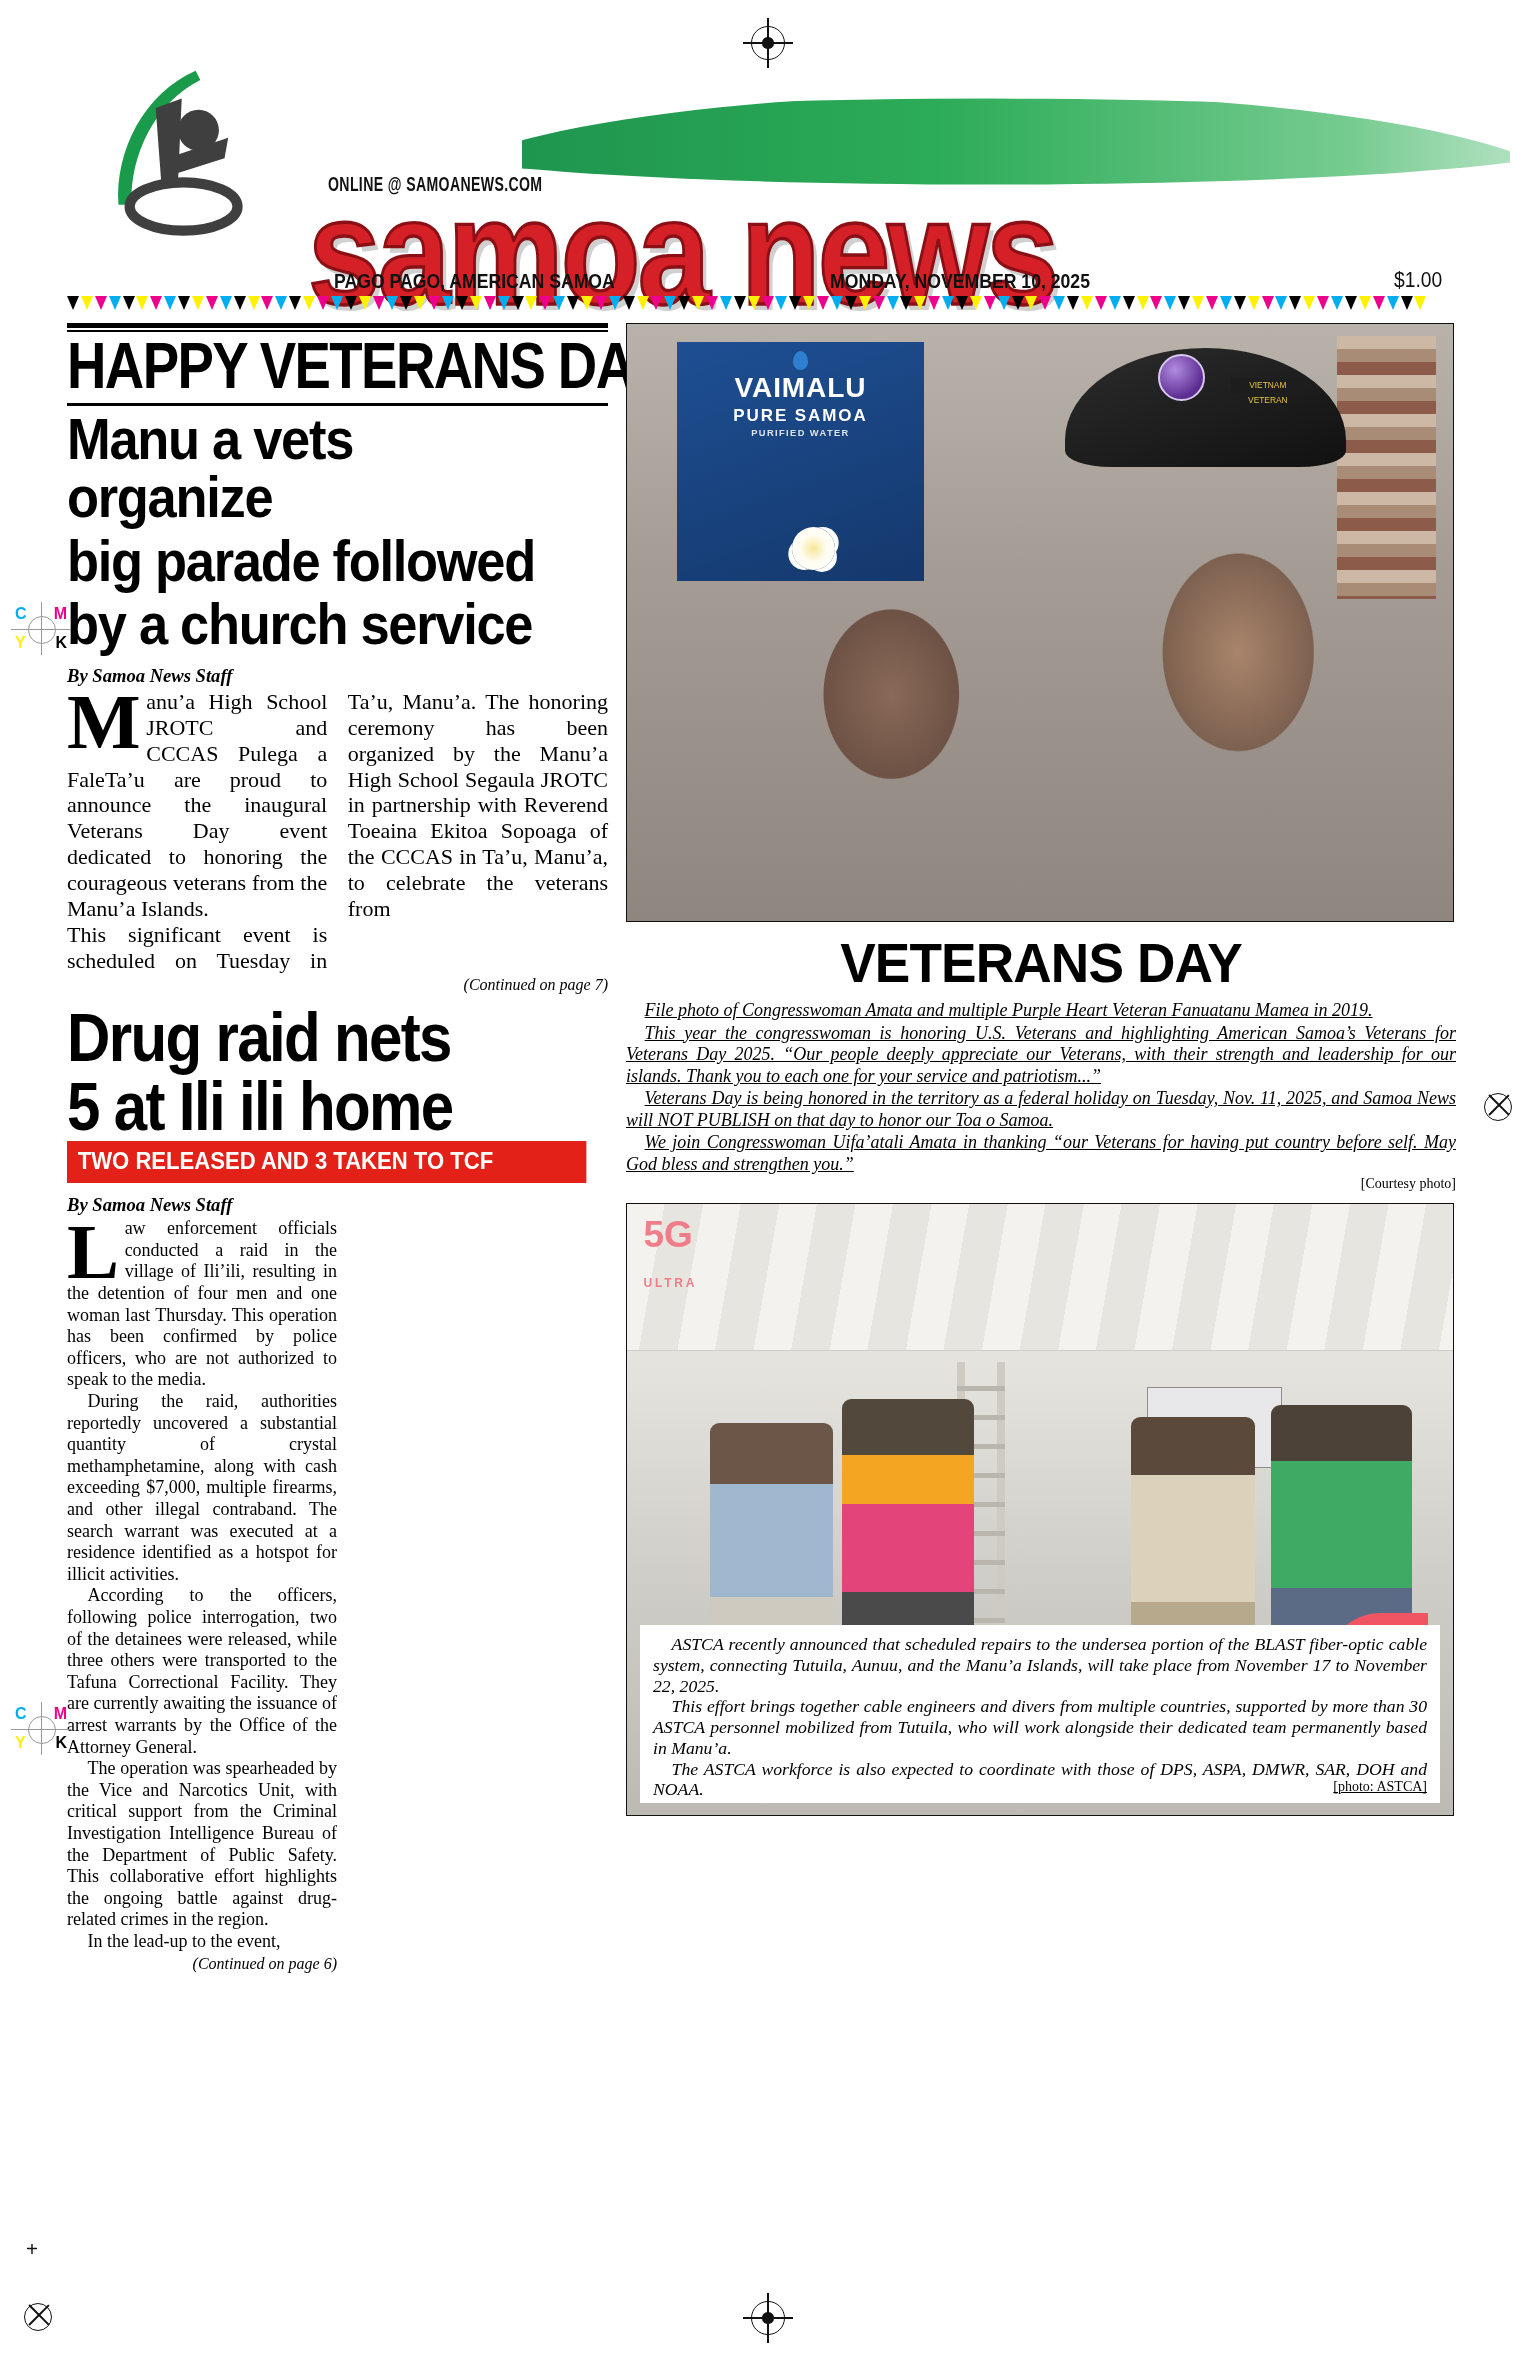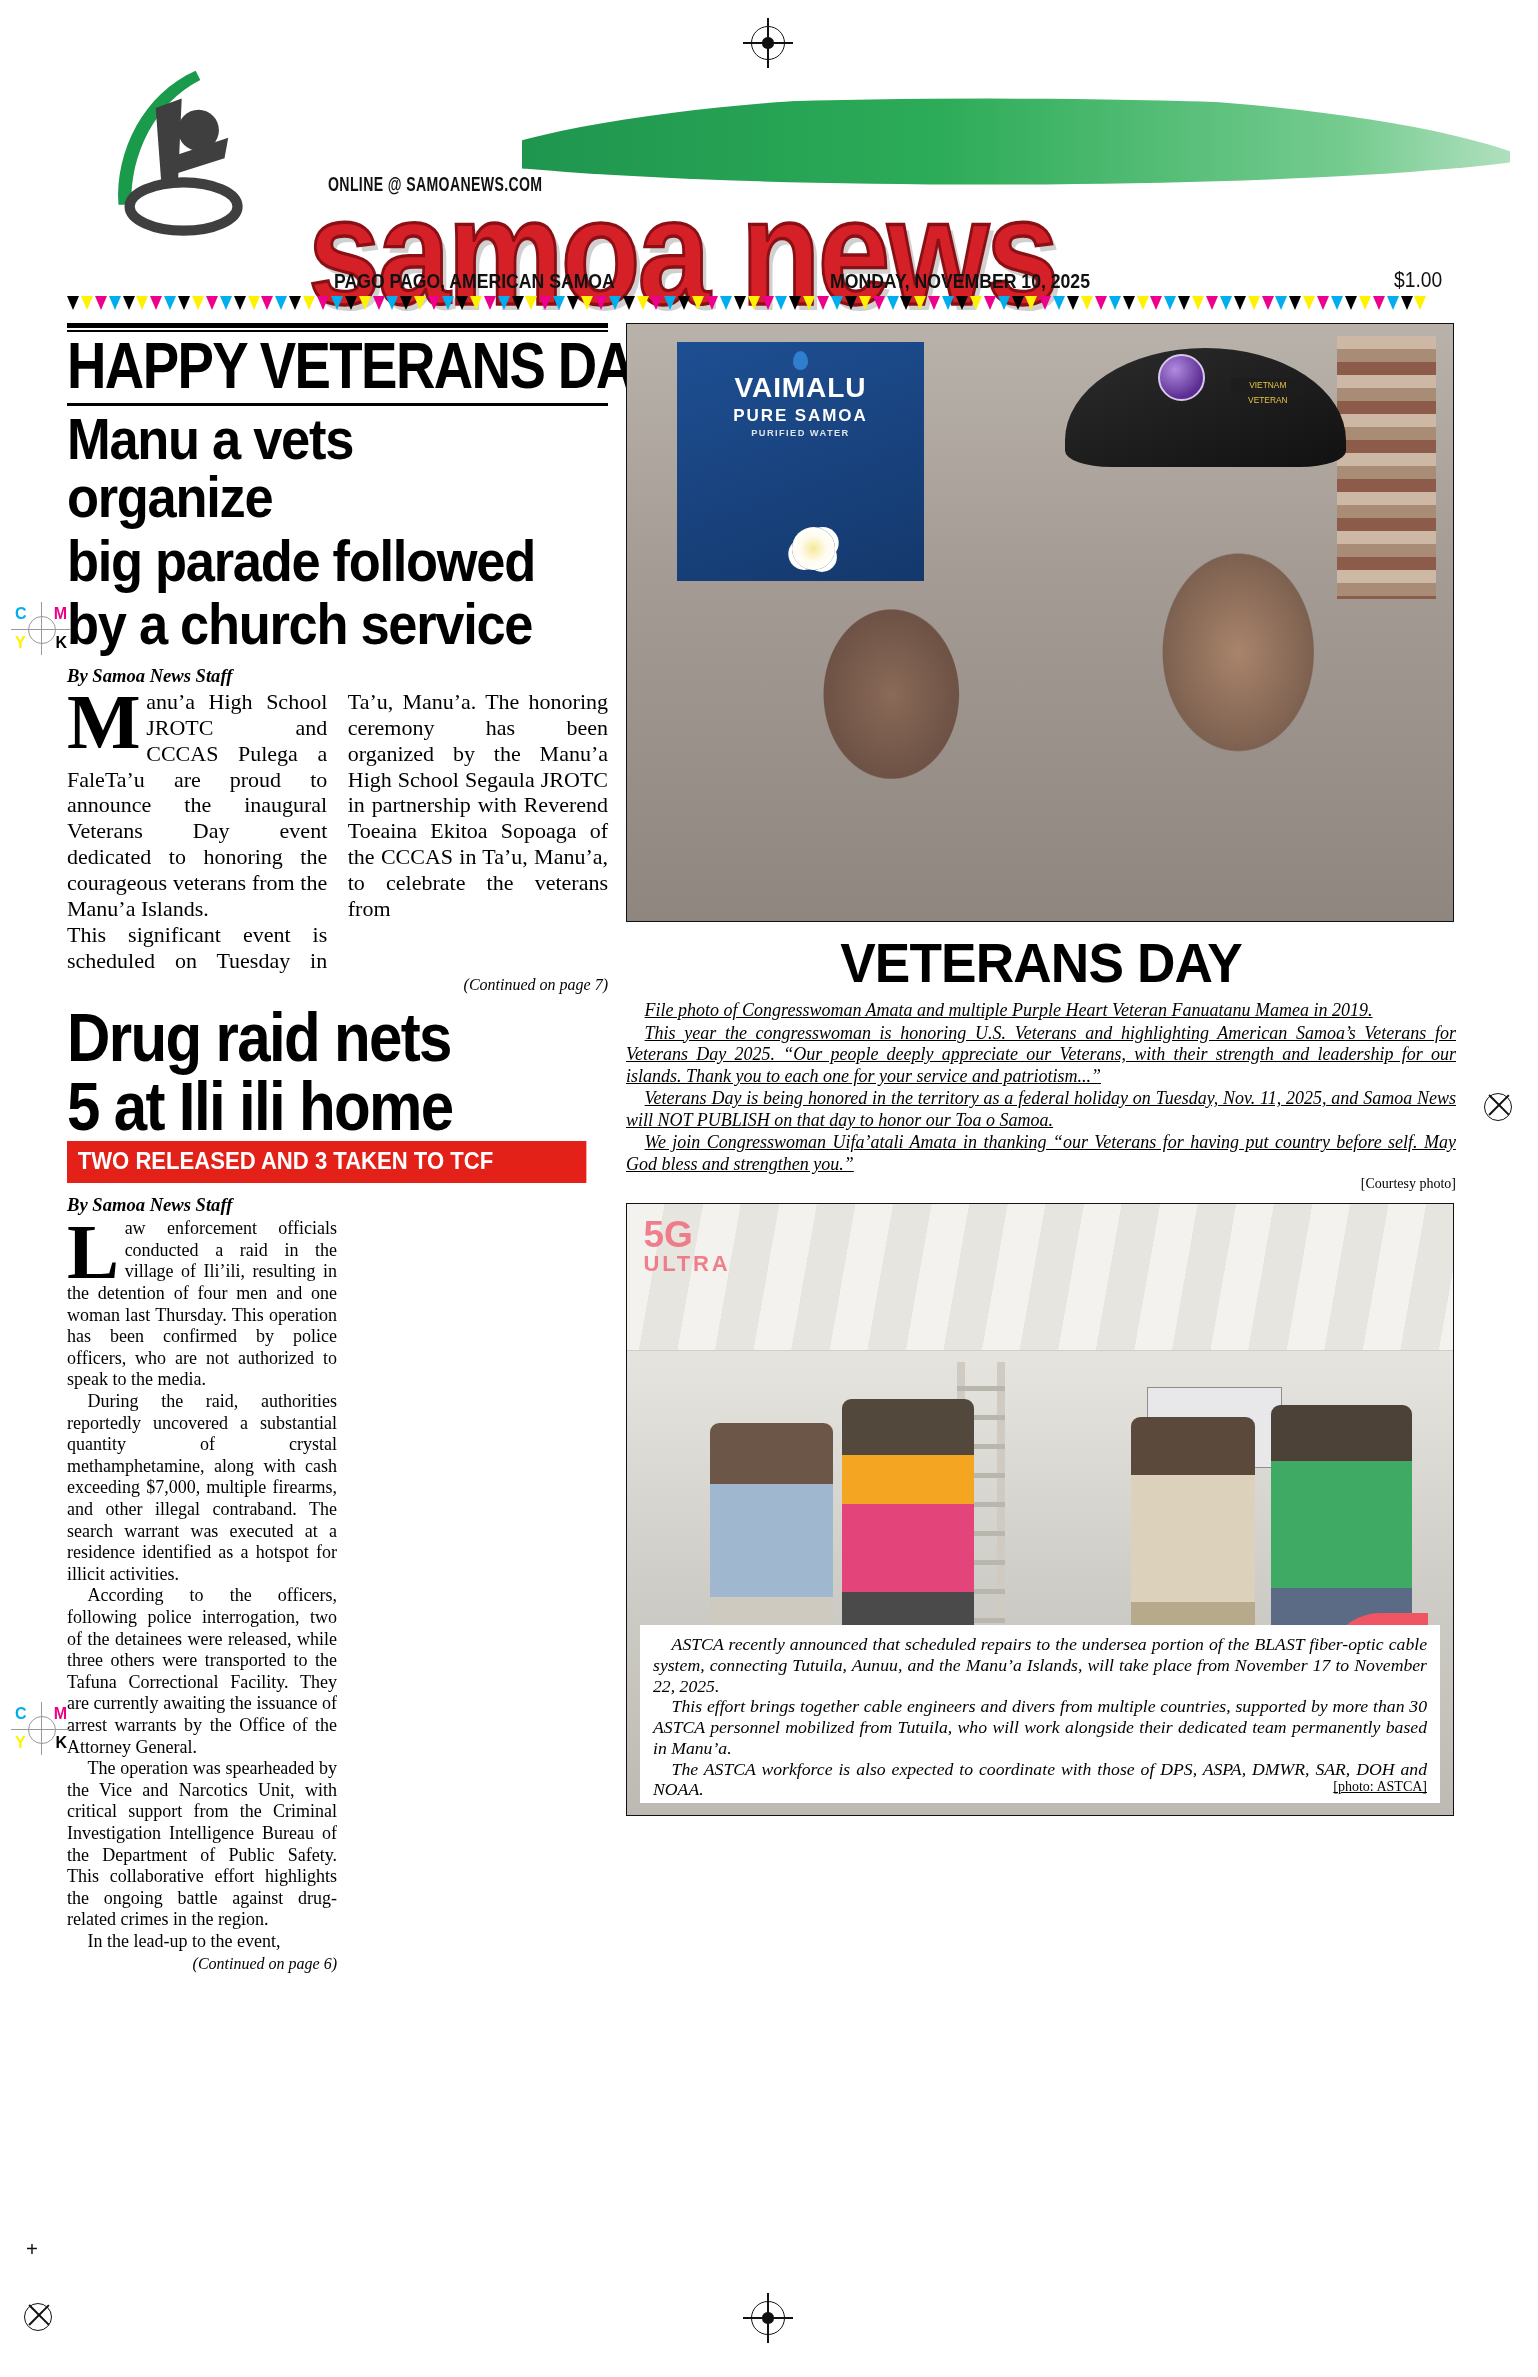--- a/index.html
+++ b/index.html
@@ -247,21 +247,21 @@
     position: absolute; left: 0; right: 0; top: 0; height: 24%;
     background: repeating-linear-gradient(100deg,#f3f2ee 0 37px,#e6e5e0 37px 75px);
     border-bottom: 1.9px solid #d0cec8;
   }
   .sign5g {
     position: absolute; left: 2%; top: 2%; width: 18%; height: 16%;
     color: #f06b7a; font-family: "Liberation Sans", sans-serif; font-weight: bold;
     font-size: 37px; line-height: 1;
     opacity: .85;
   }
-  .sign5g .sub { font-size: 22px; letter-spacing: 2.8px; }
+  .sign5g .sub { font-size: 12px; letter-spacing: 2.8px; margin-top: 24px; }
   .ladder {
     position: absolute; left: 40%; top: 26%; width: 48px; height: 56%;
     background:
       repeating-linear-gradient(180deg, rgba(0,0,0,0) 0 24px, #b9b6ae 24px 29px),
       linear-gradient(90deg,#cfcbc2 0 8.4px, rgba(0,0,0,0) 8.4px calc(100% - 8.4px), #cfcbc2 calc(100% - 8.4px) 100%);
   }
   .person {
     position: absolute; bottom: 2%; border-radius: 9.3px 9.3px 2.8px 2.8px;
   }
   .p1 { left: 10%; width: 15%; height: 62%;

